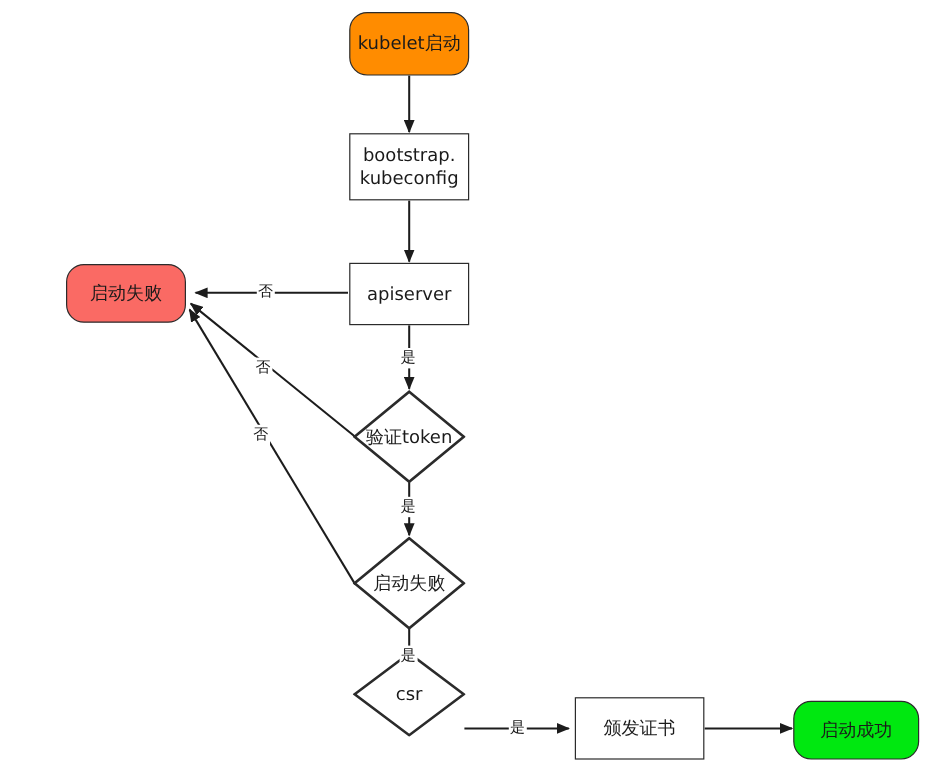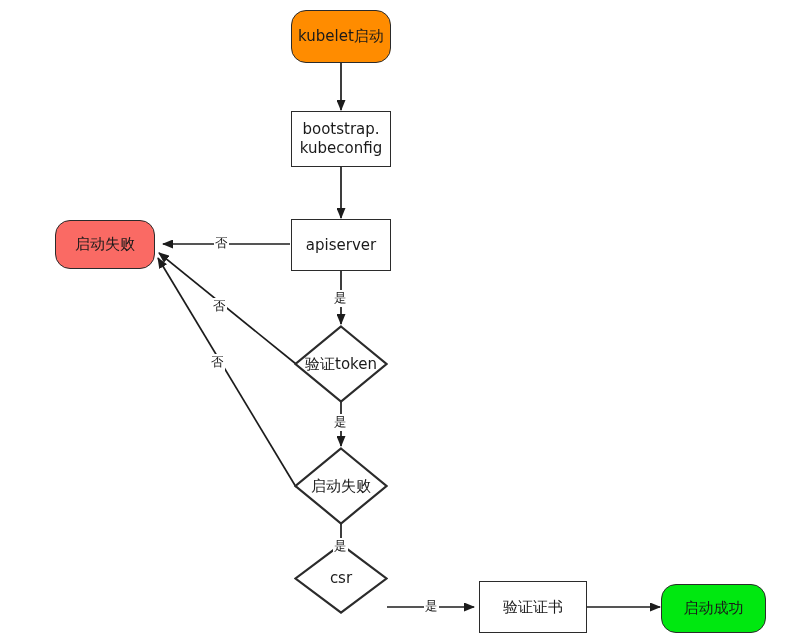--- a/index.html
+++ b/index.html
@@ -147,21 +147,21 @@
   </div>
 
   <div class="node node-diamond" style="left:294px; top:543px; width:94px; height:71px;">
     <svg class="diamond-shape" viewBox="0 0 94 78" preserveAspectRatio="none">
       <polygon points="47,1.5 92.5,39 47,76.5 1.5,39" fill="#ffffff" stroke="#2b2b2b" stroke-width="2.2"></polygon>
     </svg>
     <span class="diamond-label">csr</span>
   </div>
 
   <div class="node node-rect" style="left:479px; top:581px; width:108px; height:52px;">
-    <span>验证证书</span>
+    <span>颁发证书</span>
   </div>
 
   <div class="node node-round node-success" style="left:661px; top:584px; width:105px; height:49px;text-align:center;">
     <span>启动成功</span>
   </div>
 
   <div class="edge-label" style="left:214px; top:235px;">否</div>
 
   <div class="edge-label" style="left:333px; top:290px;">是</div>
 

